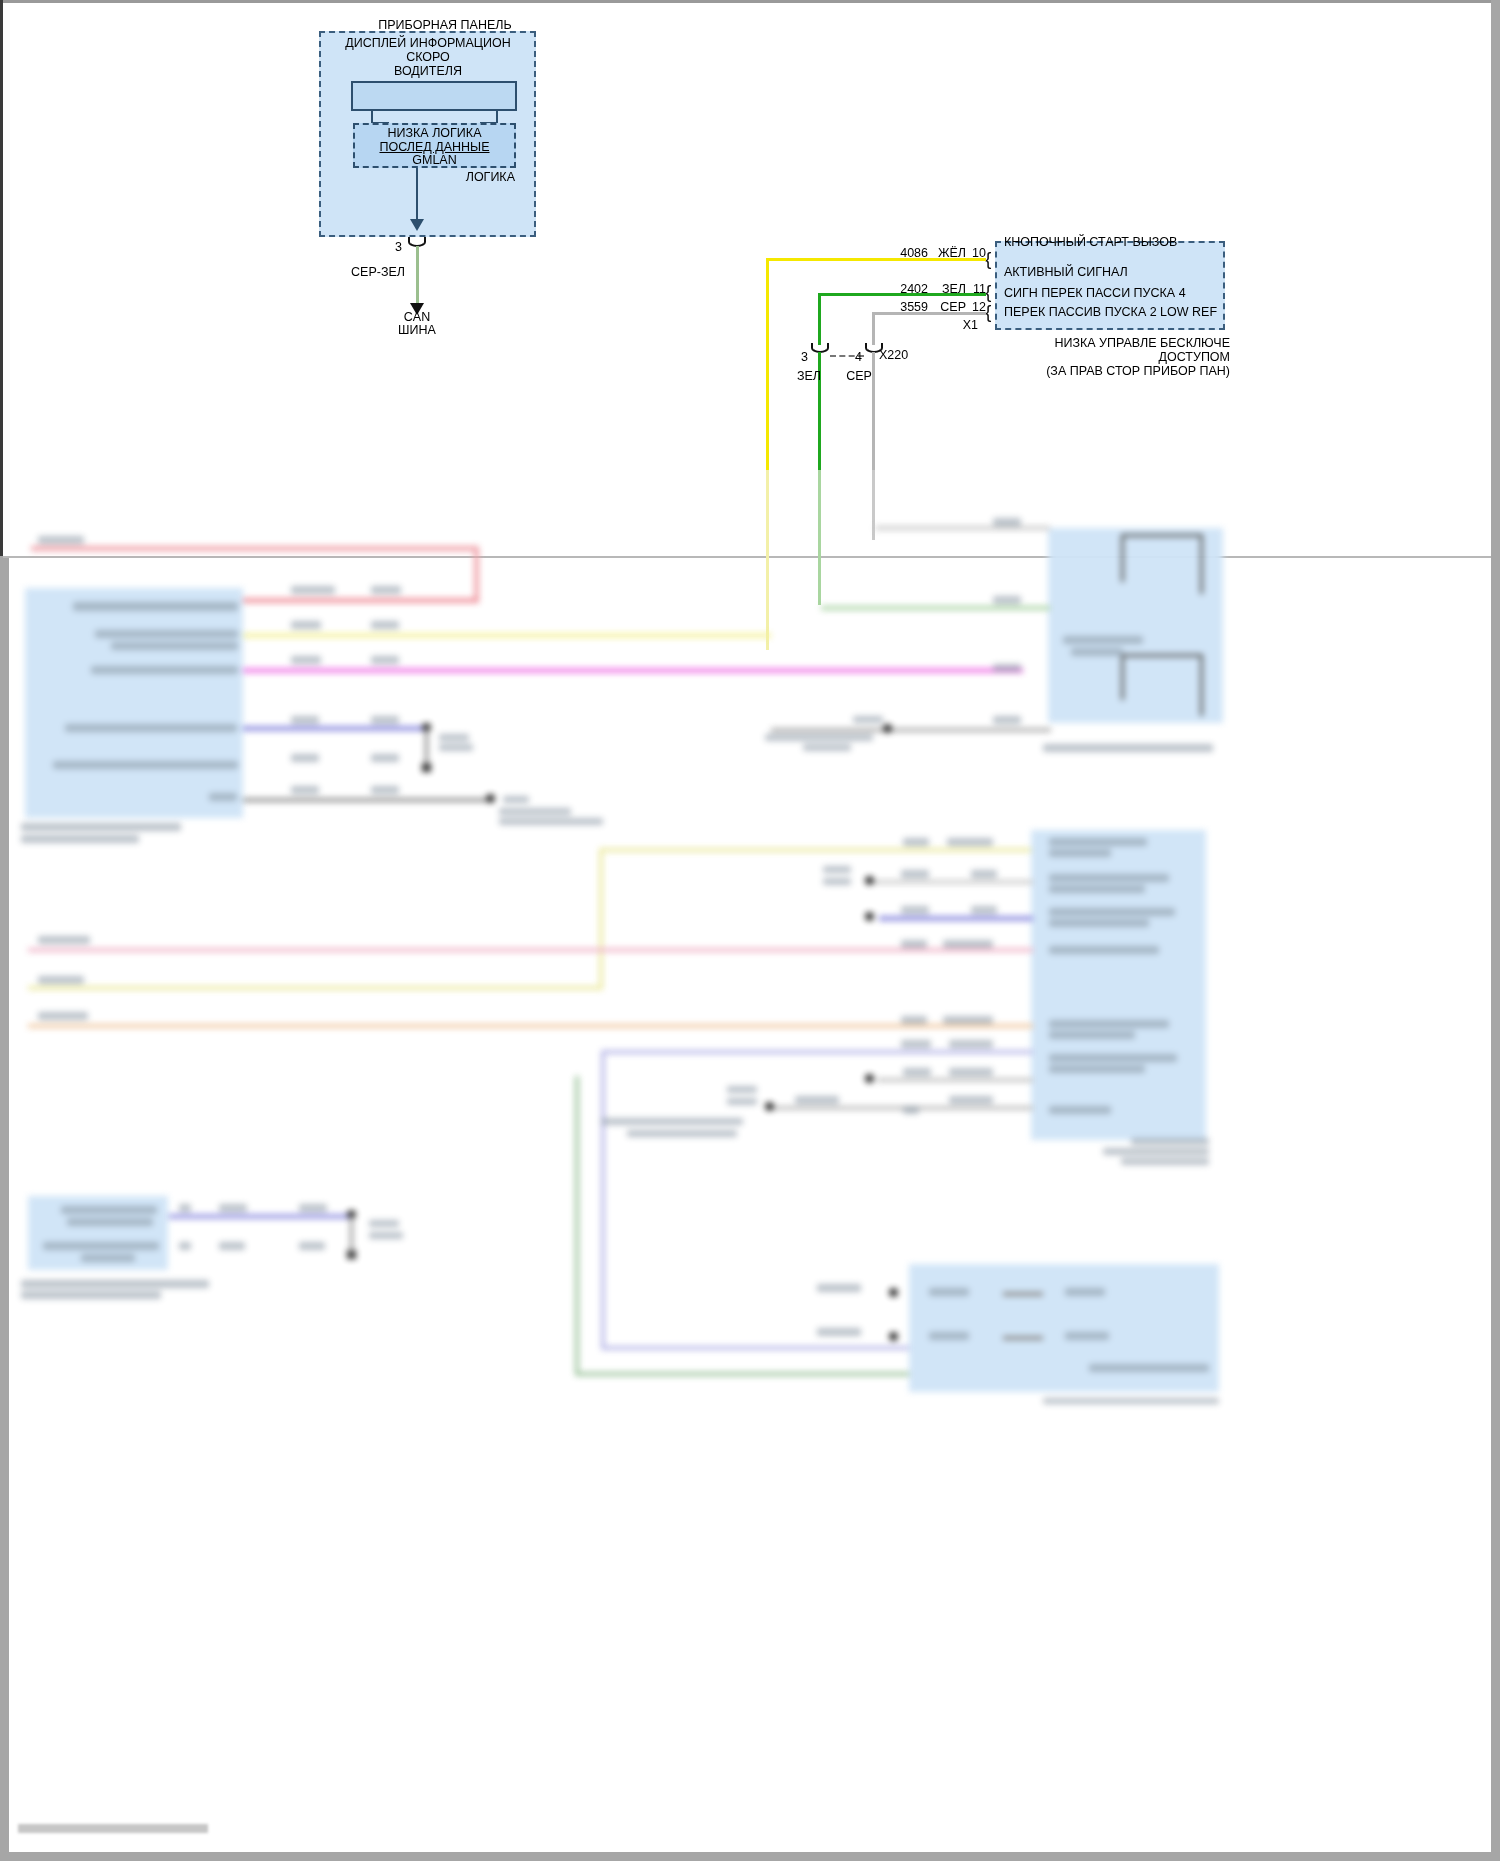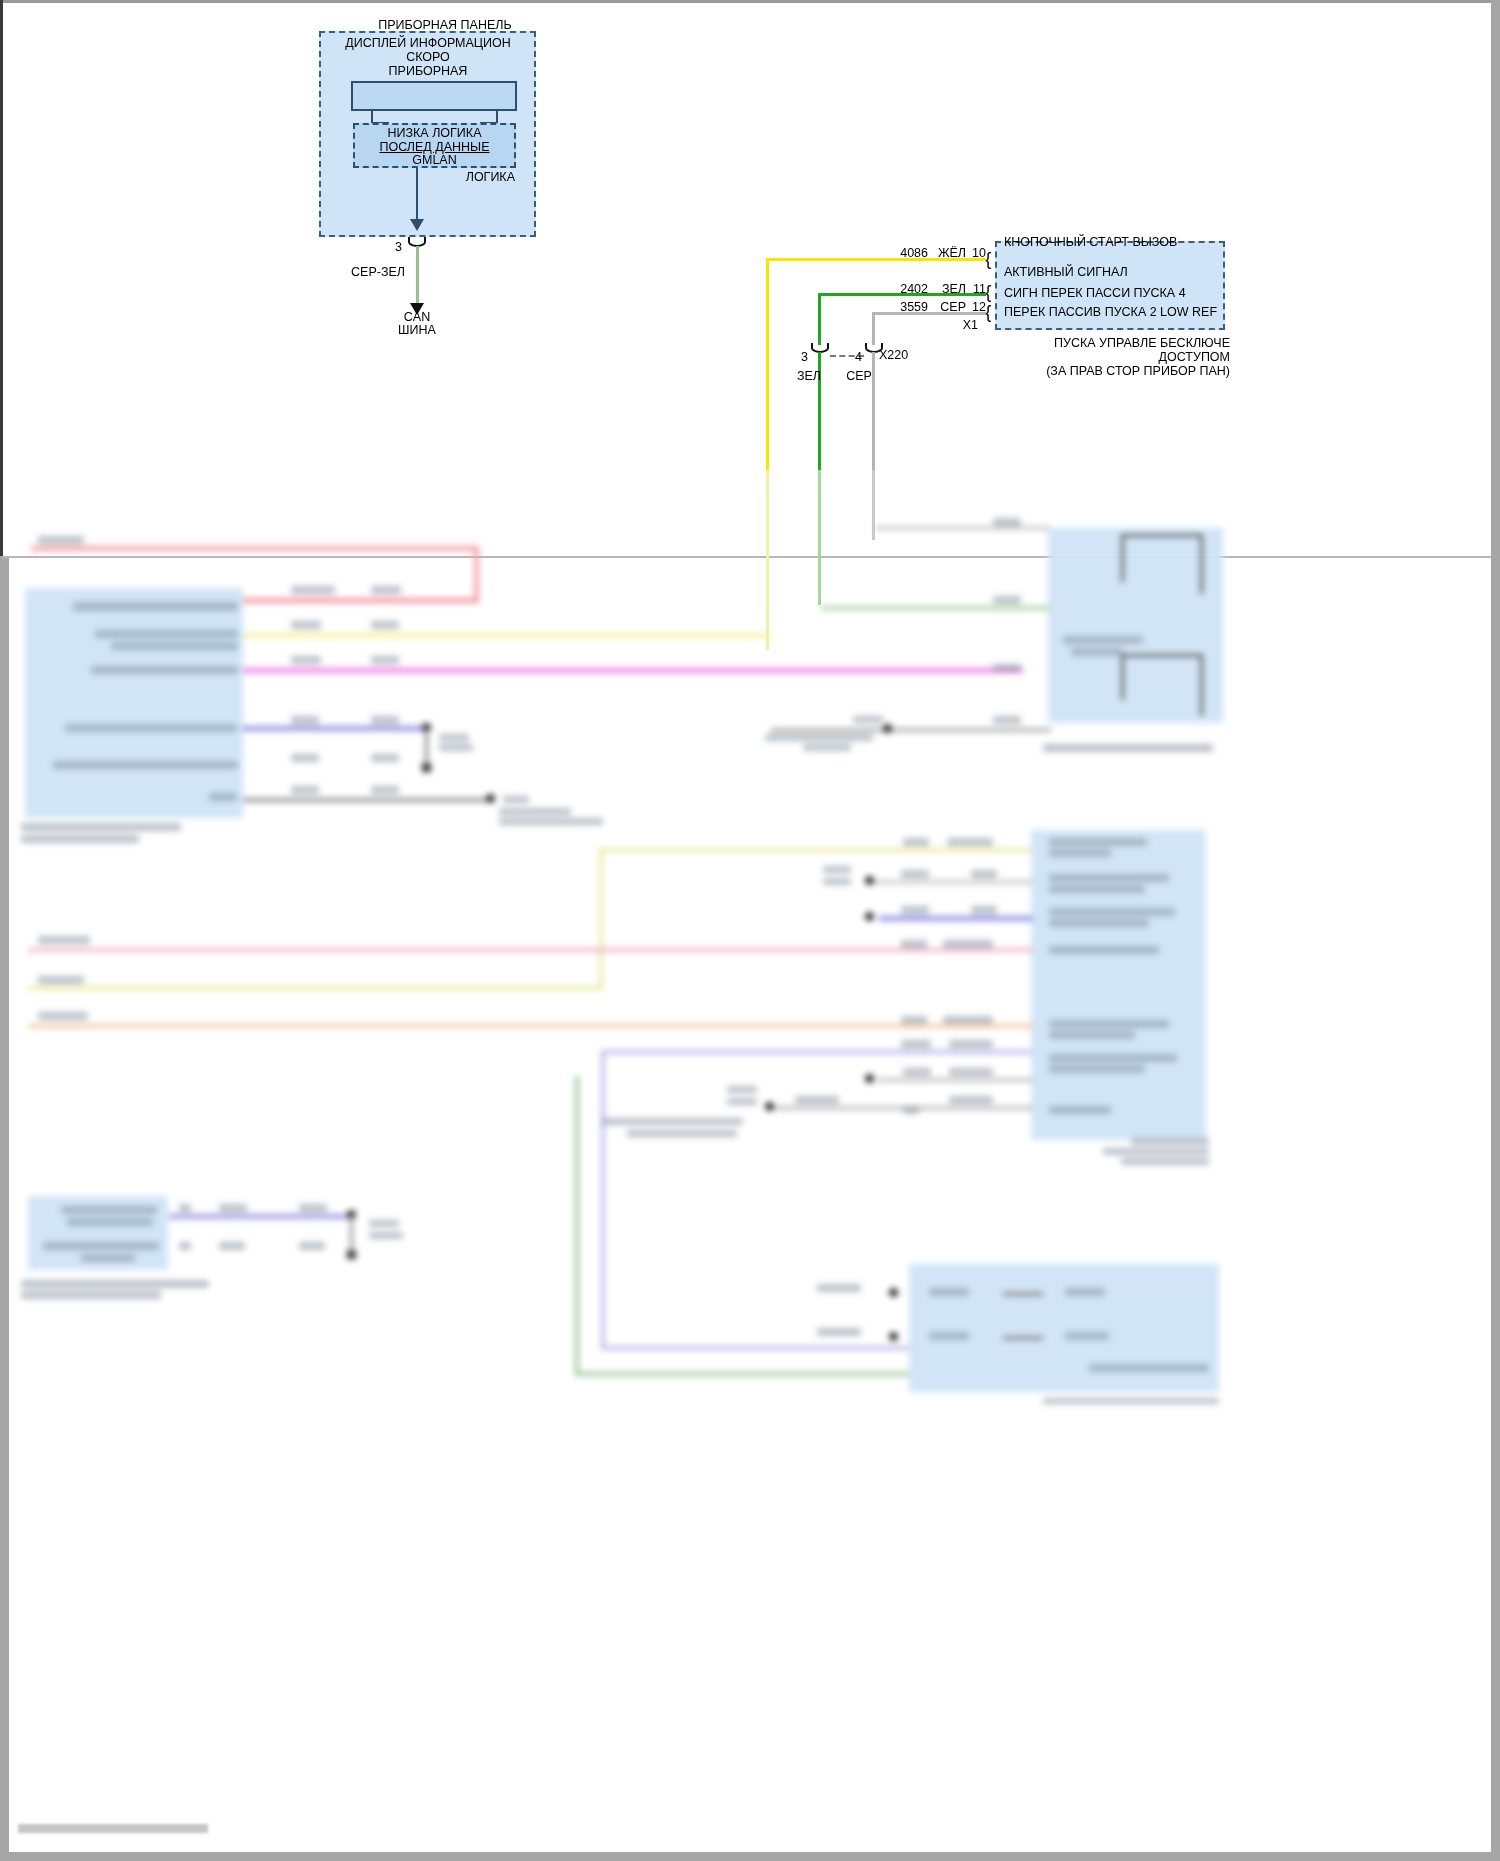--- a/index.html
+++ b/index.html
@@ -61,21 +61,21 @@
   <div class="frame-right"></div>
   <div class="frame-bottom"></div>
   <div class="divider"></div>
 
   <div class="lbl lbl-c" style="left:320px;top:18px;width:250px;">ПРИБОРНАЯ ПАНЕЛЬ</div>
 
   <div class="mod" style="left:319px;top:31px;width:217px;height:206px;"></div>
 
   <div class="lbl lbl-c" style="left:330px;top:36px;width:196px;">ДИСПЛЕЙ ИНФОРМАЦИОН</div>
   <div class="lbl lbl-c" style="left:330px;top:50px;width:196px;">СКОРО</div>
-  <div class="lbl lbl-c" style="left:330px;top:64px;width:196px;">ПРИБОРНАЯ</div>
+  <div class="lbl lbl-c" style="left:330px;top:64px;width:196px;">ВОДИТЕЛЯ</div>
 
   <div class="mod-solid" style="left:351px;top:81px;width:166px;height:30px;"></div>
 
   <div style="position:absolute;left:371px;top:110px;width:2px;height:14px;background:#2d4f6e;"></div>
   <div style="position:absolute;left:371px;top:122px;width:18px;height:2px;background:#2d4f6e;"></div>
   <div style="position:absolute;left:496px;top:110px;width:2px;height:14px;background:#2d4f6e;"></div>
   <div style="position:absolute;left:480px;top:122px;width:18px;height:2px;background:#2d4f6e;"></div>
 
   <div class="mod-inner" style="left:353px;top:123px;width:163px;height:45px;"></div>
   <div class="lbl lbl-c" style="left:356px;top:126px;width:157px;">НИЗКА ЛОГИКА</div>
@@ -116,21 +116,21 @@
   <div class="lbl lbl-r" style="left:966px;top:246px;width:20px;">10</div>
 
   <div class="lbl lbl-r" style="left:890px;top:282px;width:38px;">2402</div>
   <div class="lbl lbl-r" style="left:932px;top:282px;width:34px;">ЗЕЛ</div>
   <div class="lbl lbl-r" style="left:966px;top:282px;width:20px;">11</div>
 
   <div class="lbl lbl-r" style="left:890px;top:300px;width:38px;">3559</div>
   <div class="lbl lbl-r" style="left:932px;top:300px;width:34px;">СЕР</div>
   <div class="lbl lbl-r" style="left:966px;top:300px;width:20px;">12</div>
 
-  <div class="lbl lbl-r" style="left:975px;top:336px;width:255px;">ПУСКА УПРАВЛЕ БЕСКЛЮЧЕ</div>
+  <div class="lbl lbl-r" style="left:975px;top:336px;width:255px;">НИЗКА УПРАВЛЕ БЕСКЛЮЧЕ</div>
   <div class="lbl lbl-r" style="left:975px;top:350px;width:255px;">ДОСТУПОМ</div>
   <div class="lbl lbl-r" style="left:975px;top:364px;width:255px;">(ЗА ПРАВ СТОР ПРИБОР ПАН)</div>
 
   <div class="hline" style="left:766px;top:258px;width:220px;background:#f5e800;"></div>
   <div class="vline" style="left:766px;top:258px;height:222px;background:#f5e800;"></div>
   <div class="vline" style="left:766px;top:470px;height:180px;background:#f3f0a8;"></div>
 
   <div class="hline" style="left:818px;top:293px;width:168px;background:#1fa81f;"></div>
   <div class="vline" style="left:818px;top:293px;height:52px;background:#1fa81f;"></div>
   <div class="cup" style="left:811px;top:343px;"></div>

